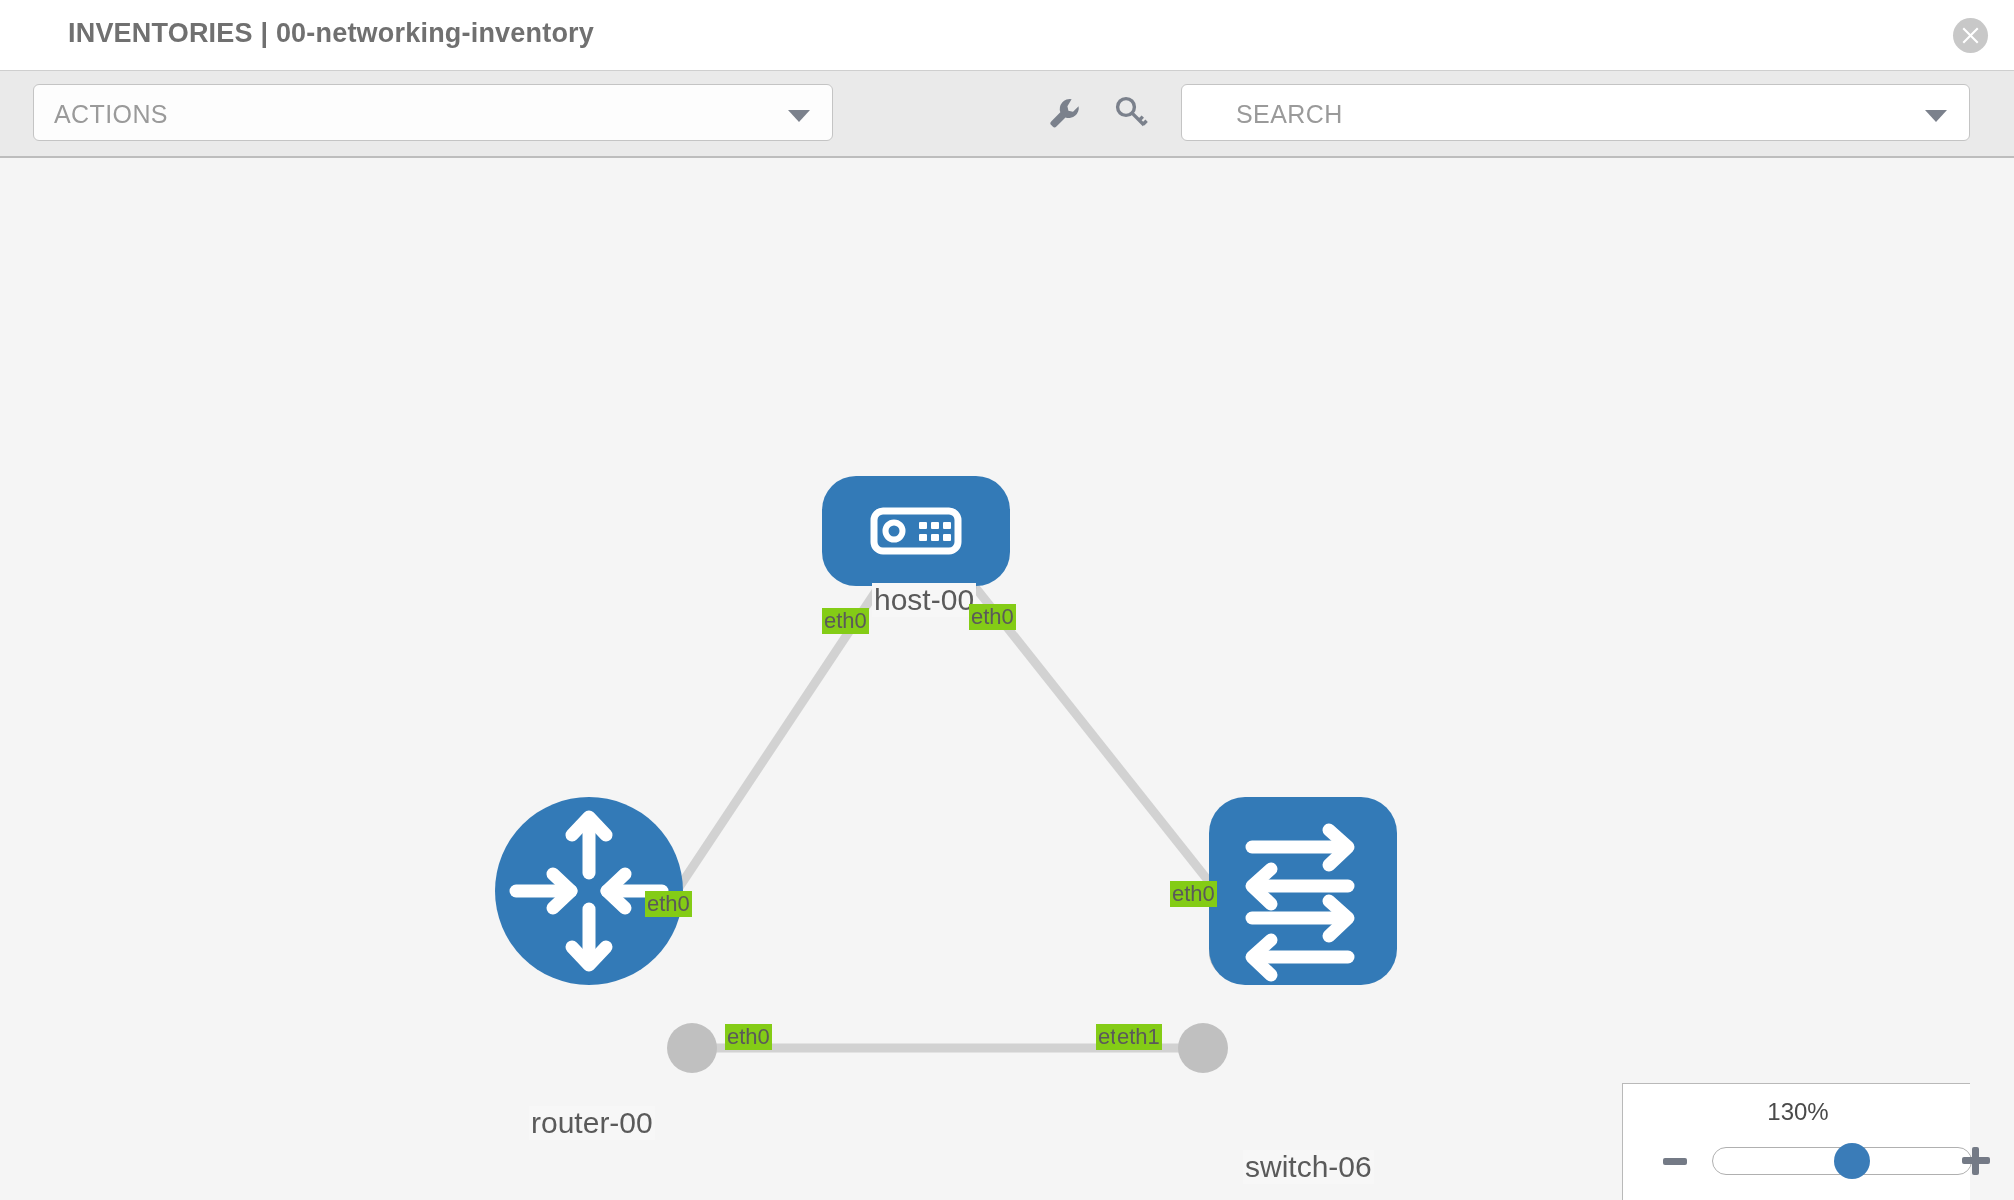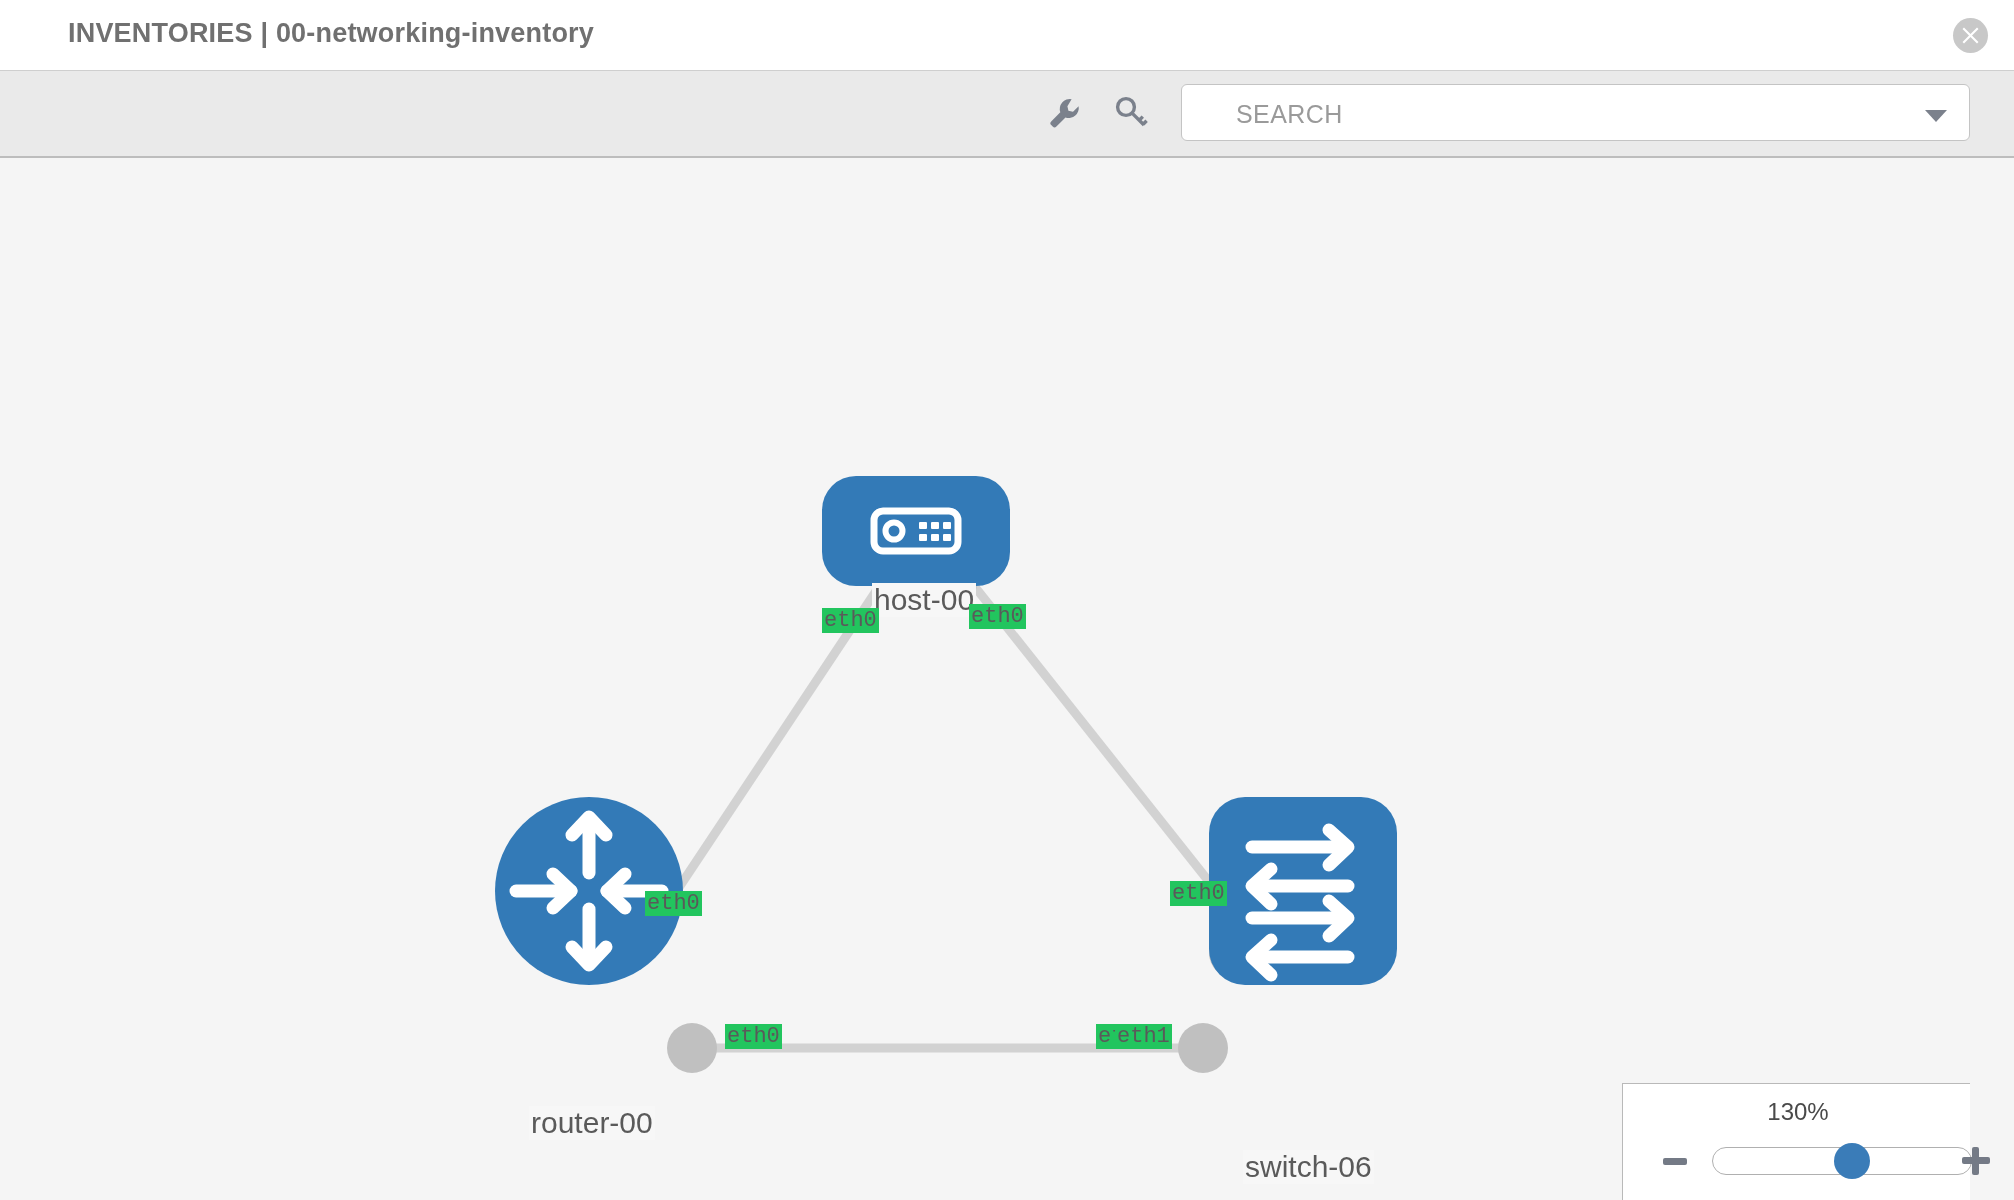--- a/index.html
+++ b/index.html
@@ -129,24 +129,23 @@
     font-size: 30px;
     color: #5a5a5a;
     background: #f7f7f7;
     white-space: nowrap;
     padding: 0 2px;
   }
   .iface-label {
     position: absolute;
     font-size: 22px;
     color: #5a5a5a;
-    background: #22c55e;
+    background: #84cc16;
     white-space: nowrap;
     padding: 0 2px;
-    font-family: Liberation Mono, monospace;
   }
 
   
   .zoom-panel {
     position: absolute;
     left: 1622px; top: 1083px;
     width: 348px; height: 117px;
     background: #ffffff;
     border: 1px solid #b9b9b9;
     border-right: none;
@@ -212,20 +211,24 @@
     <div class="header-title">INVENTORIES | 00-networking-inventory</div>
     <div class="close-btn">
       <svg width="35" height="35" viewBox="0 0 35 35">
         <path d="M11 9.5 L17.5 16 L24 9.5 L25.5 11 L19 17.5 L25.5 24 L24 25.5 L17.5 19 L11 25.5 L9.5 24 L16 17.5 L9.5 11 Z" fill="#ffffff"></path>
       </svg>
     </div>
   </div>
 
   <div class="toolbar">
 
+    <div class="actions-select">
+      <span class="actions-label">ACTIONS</span>
+      <span class="caret"></span>
+    </div>
 
     <div class="tool-icon wrench-icon">
       <svg width="36" height="36" viewBox="0 0 36 36">
         <path d="M25.6 4.2 a10 10 0 0 0 -11.3 13.1 L5.2 26.4 a2.6 2.6 0 0 0 0 3.7 l1.5 1.5 a2.6 2.6 0 0 0 3.7 0 l9.1 -9.1 a10 10 0 0 0 13.1 -11.3 l-5.6 5.6 -4.6 -1 -1 -4.6 Z" fill="#7b818c"></path>
       </svg>
     </div>
 
     <div class="tool-icon key-icon">
       <svg width="36" height="36" viewBox="0 0 36 36">
         <circle cx="13" cy="12" r="8.4" fill="none" stroke="#7b818c" stroke-width="3.4"></circle>

